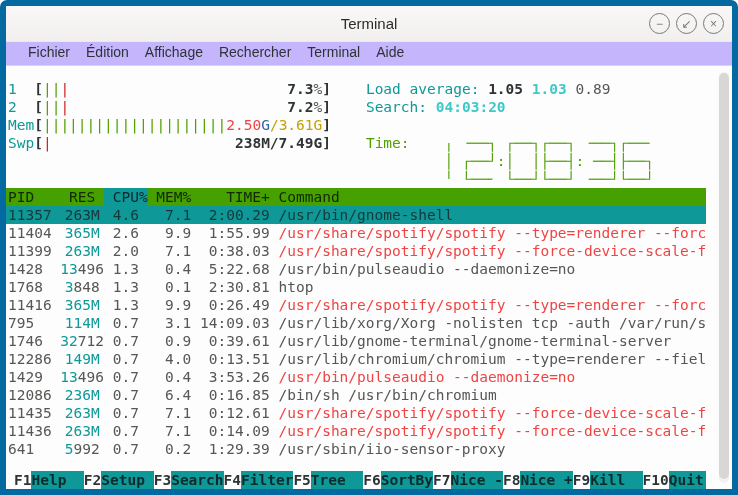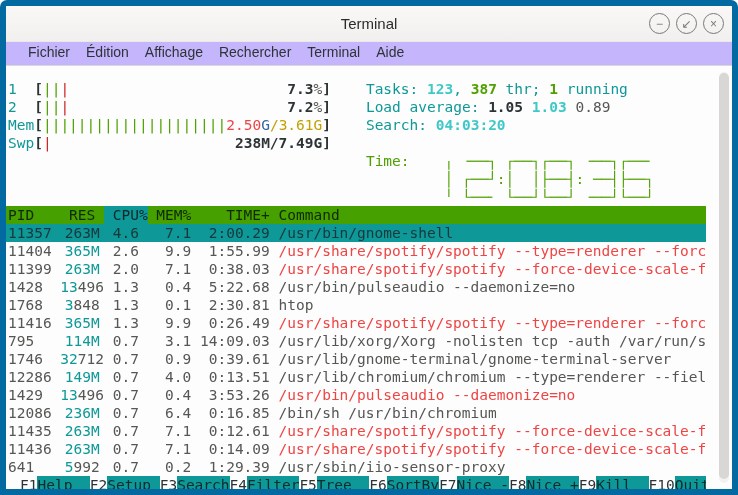--- a/index.html
+++ b/index.html
@@ -59,21 +59,21 @@
   .c-cpu { display:inline-block; width:4ch; text-align:left; }
   .c-mem { display:inline-block; width:4ch; text-align:right; }
   .c-time{ display:inline-block; width:8ch; text-align:right; }
   .c-cmd { flex:1; overflow:hidden; white-space:pre; min-width:0; }
   .prow { height:18px; display:flex; white-space:pre; margin-left:-2px; padding-left:2px; flex:0 0 auto; }
   .prow.selected { background:#0e9898; }
   .prow.selected span { color:#15393b !important; font-weight:normal; }
 
   
   .fnbar { margin-top:auto; height:18px; display:flex; white-space:pre; overflow:hidden;
-           margin-left:-2px; padding-left:14px; flex:0 0 auto; }
+           margin-left:-2px; padding-left:8px; flex:0 0 auto;font-weight:bold; }
   .fn-seg { display:inline-flex; flex:0 0 auto; }
   .fn-key { color:#2e3436; }
   .fn-label { display:inline-block; width:6ch; overflow:hidden; background:#0e9898; color:#0d2b2d; }
 
   
   .scrollbar { position:absolute; right:3px; top:6px; bottom:6px; width:10px; border-radius:5px; background:#f3f2f1; }
   .scroll-thumb { position:absolute; left:0; right:0; top:1px; bottom:4px; border-radius:5px; background:#d8d7d6; }
 </style>
 </head>
 <body>
@@ -105,21 +105,20 @@
     <div class="htop">
       <div class="top">
         <div class="meters">
             <div class="meter"><span class="m-label">1</span><span class="t-bold">[</span><span class="m-inner"><span class="t-pipe-g">||</span><span class="t-pipe-r">|</span><span class="m-fill"></span><span class="t-bold">7.3</span><span class="t-norm">%</span></span><span class="t-bold">]</span></div>
             <div class="meter"><span class="m-label">2</span><span class="t-bold">[</span><span class="m-inner"><span class="t-pipe-g">||</span><span class="t-pipe-r">|</span><span class="m-fill"></span><span class="t-bold">7.2</span><span class="t-norm">%</span></span><span class="t-bold">]</span></div>
             <div class="meter"><span class="m-label">Mem</span><span class="t-bold">[</span><span class="m-inner"><span class="t-pipe-g">|||||||||||||||||||||</span><span class="m-fill"></span><span class="t-green">2.50</span><span class="t-blue">G</span><span class="t-yellow">/3.61G</span></span><span class="t-bold">]</span></div>
             <div class="meter"><span class="m-label">Swp</span><span class="t-bold">[</span><span class="m-inner"><span class="t-pipe-r">|</span><span class="m-fill"></span><span class="t-bold">238M/7.49G</span></span><span class="t-bold">]</span></div>
           </div>
         <div class="rightcol">
           <div>
-              <div class="line"><span class="t-teal">Tasks: </span><span class="t-cyan">123</span><span class="t-teal">, </span><span class="t-greenb">387</span><span class="t-teal"> thr; </span><span class="t-greenb">1</span><span class="t-teal"> running</span></div>
               <div class="line"><span class="t-teal">Load average: </span><span class="t-bold">1.05</span><span class="t-norm"> </span><span class="t-cyan">1.03</span><span class="t-norm"> </span><span class="t-norm">0.89</span></div>
               <div class="line"><span class="t-teal">Search: </span><span class="t-cyan">04:03:20</span></div>
             </div>
           <div class="blankline"></div>
           <pre class="clock-pre">Time:    ╷ ╶──┐ ┌──┐┌──┐ ╶──┐┌──╴
          │ ┌──┘:│  │├──┤: ──┤├──┐
          ╵ └──╴ └──┘└──┘ ╶──┘└──┘</pre>
         </div>
       </div>
       <div class="phead"><span class="cell c-pid">PID</span><span class="hgap"> </span><span class="cell c-res">RES</span><span class="hgap sorted"> </span><span class="cell c-cpu sorted">CPU%</span><span class="hgap"> </span><span class="cell c-mem">MEM%</span><span class="hgap"> </span><span class="cell c-time">TIME+</span><span class="hgap"> </span><span class="cell c-cmd">Command</span></div>

